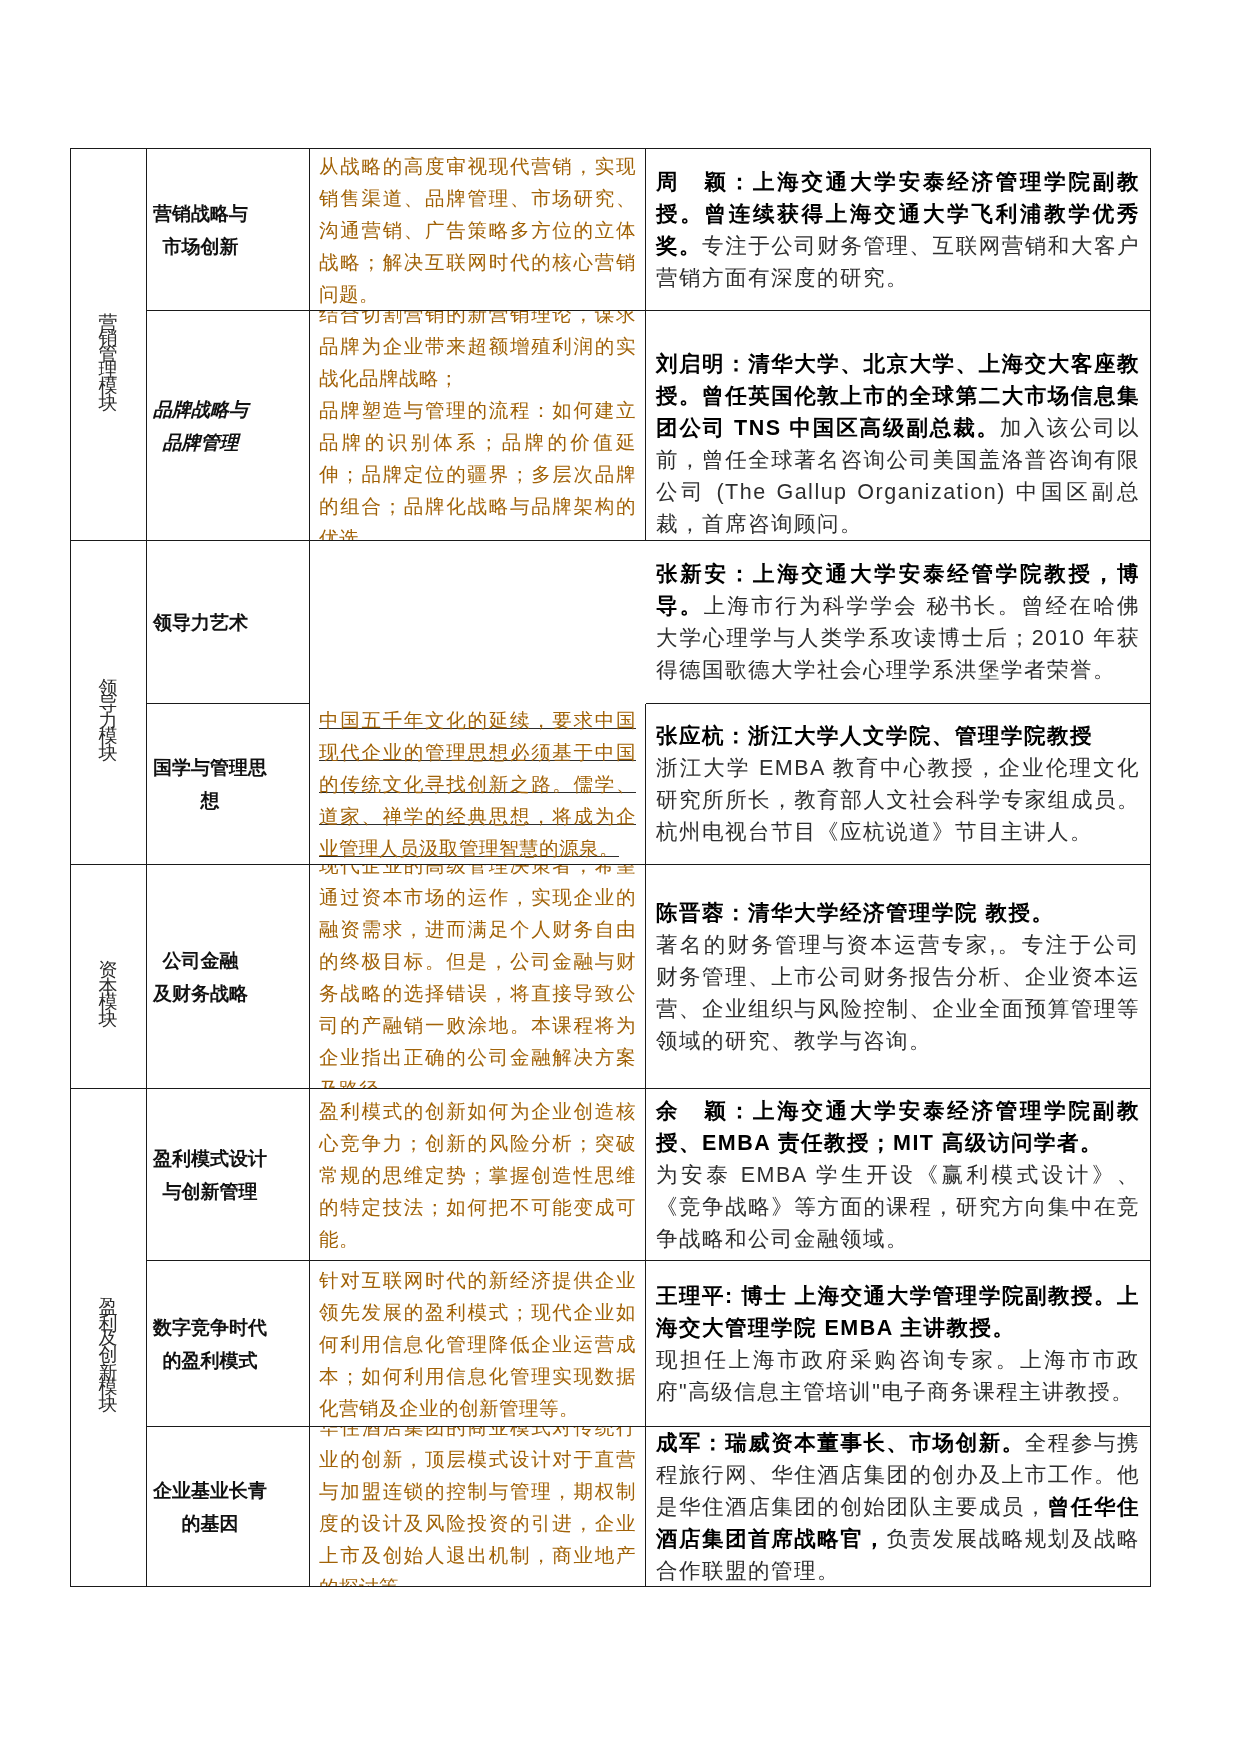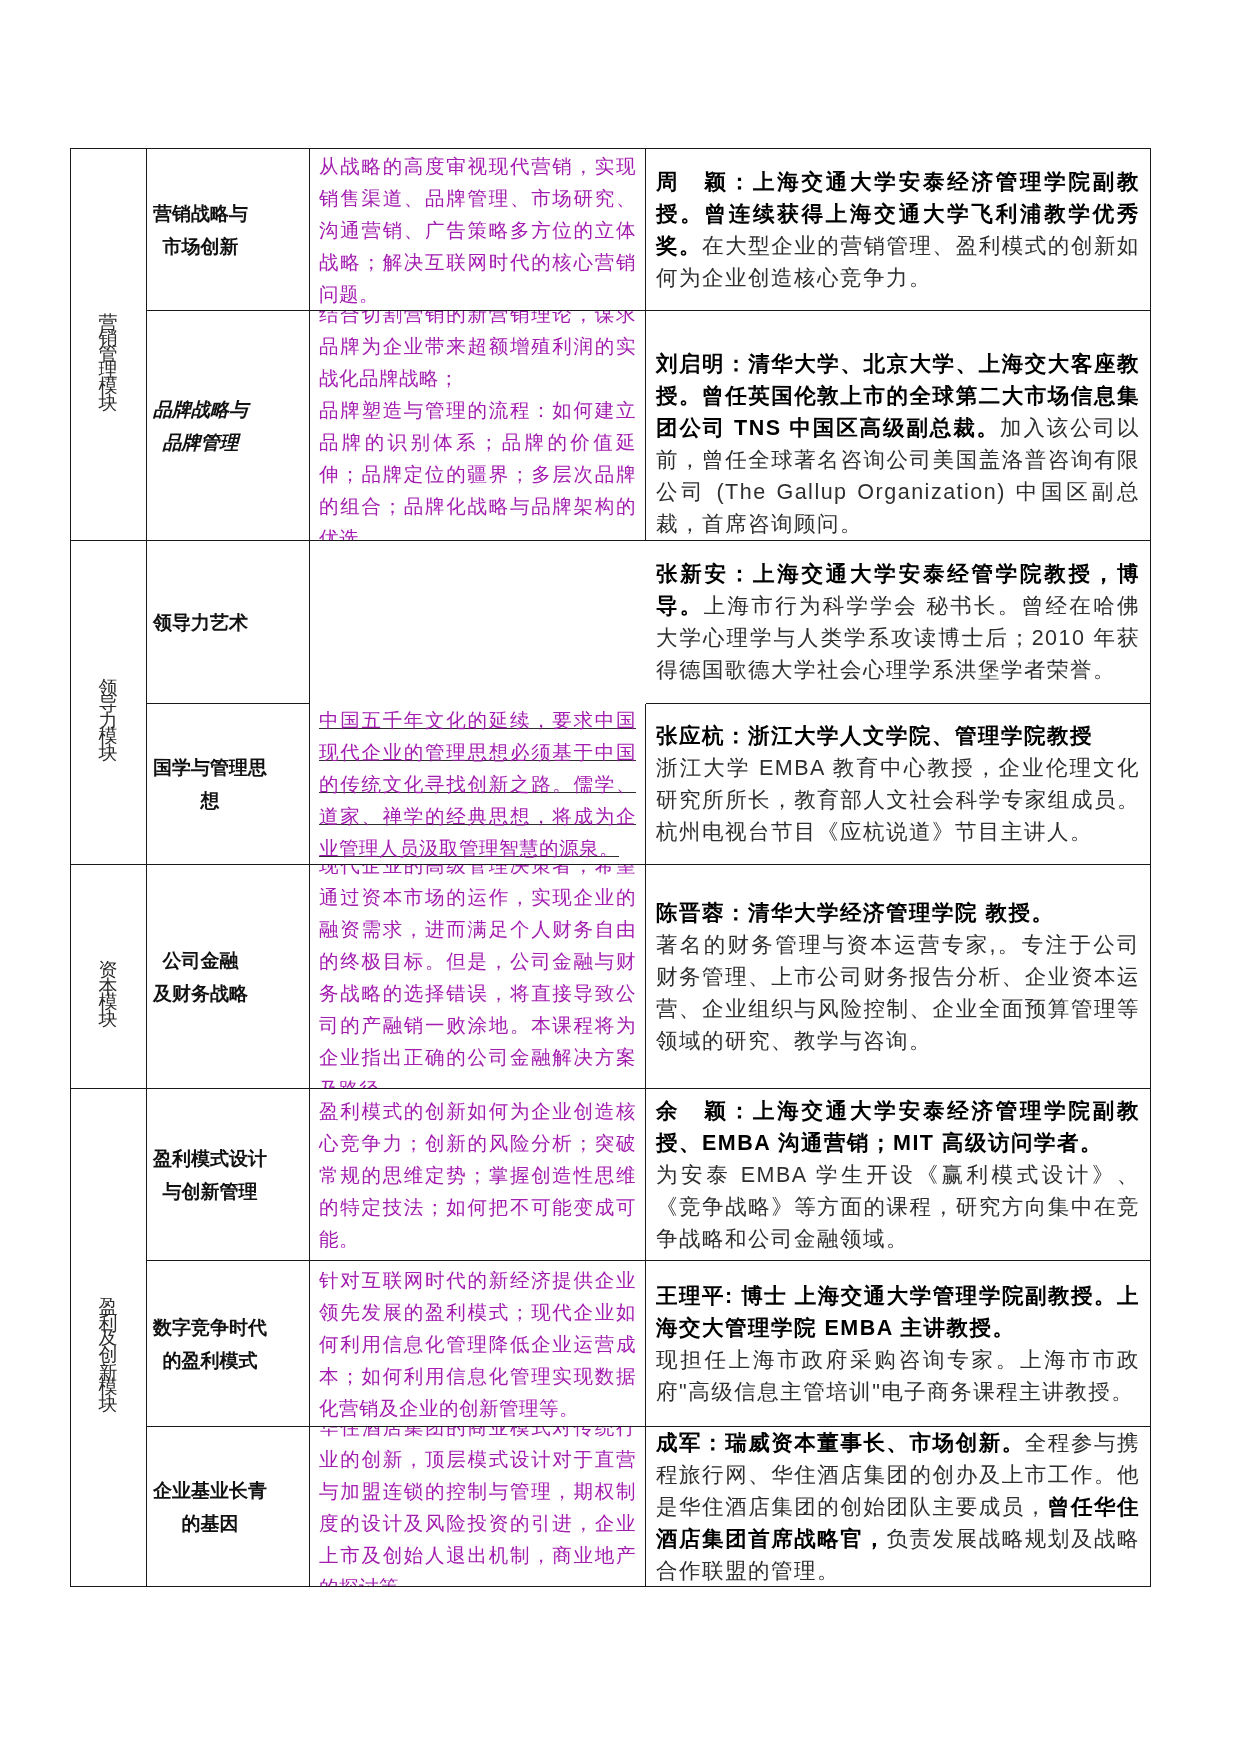--- a/index.html
+++ b/index.html
@@ -41,21 +41,21 @@
   .course-cell{justify-content:flex-start;padding:0 6px;}
   .course-name{
     font-weight:bold;color:#111;
     font-size:19px;line-height:33px;
     text-align:center;white-space:pre-line;
   }
   
   .desc-cell{padding:0 9px;}
   .desc-text{
     font-size:19.5px;line-height:32px;letter-spacing:0.5px;
-    color:#a21caf;text-align:justify;white-space:pre-line;width:100%;
+    color:#a16207;text-align:justify;white-space:pre-line;width:100%;
   }
   
   .bio-cell{padding:0 10px;}
   .bio-text{
     font-size:21.5px;line-height:32px;letter-spacing:1.5px;
     color:#2e2e2e;text-align:justify;white-space:pre-line;width:100%;
   }
   .bio-text b{color:#000;}
 </style>
 </head>
@@ -77,21 +77,21 @@
   </div>
 
   <div class="cell course-cell" style="grid-row:1;grid-column:2;">
     <div class="course-name">营销战略与
 市场创新</div>
   </div>
   <div class="cell desc-cell" style="grid-row:1;grid-column:3;">
     <div class="desc-text">从战略的高度审视现代营销，实现销售渠道、品牌管理、市场研究、沟通营销、广告策略多方位的立体战略；解决互联网时代的核心营销问题。</div>
   </div>
   <div class="cell bio-cell" style="grid-row:1;grid-column:4;">
-    <div class="bio-text"><b>周　颖：上海交通大学安泰经济管理学院副教授。曾连续获得上海交通大学飞利浦教学优秀奖。</b><span>在大型企业的营销管理、盈利模式的创新如何为企业创造核心竞争力。</span></div>
+    <div class="bio-text"><b>周　颖：上海交通大学安泰经济管理学院副教授。曾连续获得上海交通大学飞利浦教学优秀奖。</b><span>专注于公司财务管理、互联网营销和大客户营销方面有深度的研究。</span></div>
   </div>
 
   <div class="cell course-cell" style="grid-row:2;grid-column:2;font-style:italic;">
     <div class="course-name">品牌战略与
 品牌管理</div>
   </div>
   <div class="cell desc-cell" style="grid-row:2;grid-column:3;">
     <div class="desc-text">结合切割营销的新营销理论，谋求品牌为企业带来超额增殖利润的实战化品牌战略；
 品牌塑造与管理的流程：如何建立品牌的识别体系；品牌的价值延伸；品牌定位的疆界；多层次品牌的组合；品牌化战略与品牌架构的优选。</div>
   </div>
@@ -131,21 +131,21 @@
   </div>
 
   <div class="cell course-cell" style="grid-row:6;grid-column:2;">
     <div class="course-name">盈利模式设计
 与创新管理</div>
   </div>
   <div class="cell desc-cell" style="grid-row:6;grid-column:3;">
     <div class="desc-text">盈利模式的创新如何为企业创造核心竞争力；创新的风险分析；突破常规的思维定势；掌握创造性思维的特定技法；如何把不可能变成可能。</div>
   </div>
   <div class="cell bio-cell" style="grid-row:6;grid-column:4;">
-    <div class="bio-text"><b>余　颖：上海交通大学安泰经济管理学院副教授、EMBA 沟通营销；MIT 高级访问学者。</b><span>
+    <div class="bio-text"><b>余　颖：上海交通大学安泰经济管理学院副教授、EMBA 责任教授；MIT 高级访问学者。</b><span>
 为安泰 EMBA 学生开设《赢利模式设计》、《竞争战略》等方面的课程，研究方向集中在竞争战略和公司金融领域。</span></div>
   </div>
 
   <div class="cell course-cell" style="grid-row:7;grid-column:2;">
     <div class="course-name">数字竞争时代
 的盈利模式</div>
   </div>
   <div class="cell desc-cell" style="grid-row:7;grid-column:3;">
     <div class="desc-text">针对互联网时代的新经济提供企业领先发展的盈利模式；现代企业如何利用信息化管理降低企业运营成本；如何利用信息化管理实现数据化营销及企业的创新管理等。</div>
   </div>

